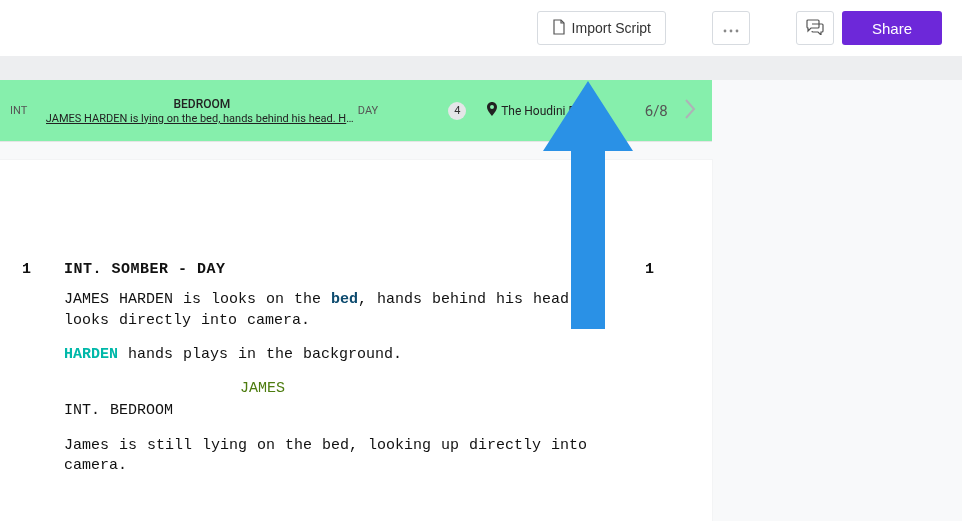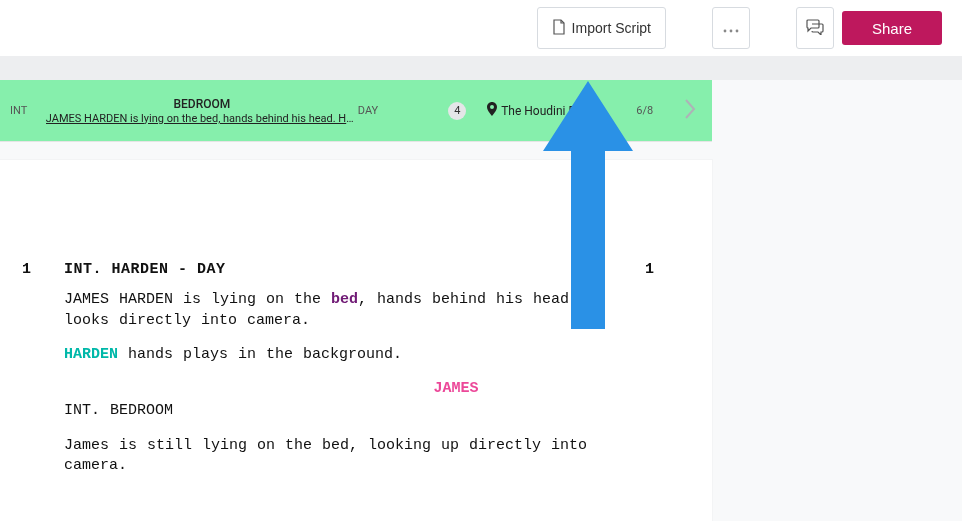--- a/index.html
+++ b/index.html
@@ -1,43 +1,43 @@
 <!DOCTYPE html>
 <html><head>
 <meta charset="utf-8">
 <style>
   * { margin: 0; padding: 0; box-sizing: border-box; }
   body { font-family: -apple-system, BlinkMacSystemFont, "Segoe UI", Roboto, Arial, sans-serif; background: #f8f9fa; width: 962px; height: 521px; overflow: hidden; position: relative; }
   .top-toolbar { height: 56px; background: #fff; display: flex; align-items: center; justify-content: flex-end; padding: 0 20px; gap: 8px; }
-  .tb-btn { height: 42px; border: 1px solid #d7dbe0; background: #fff; border-radius: 3px; display: inline-flex; align-items: center; justify-content: center; cursor: pointer; font-size: 14px; color: #333; margin-left: 38px; }
+  .tb-btn { height: 34px; border: 1px solid #d7dbe0; background: #fff; border-radius: 3px; display: inline-flex; align-items: center; justify-content: center; cursor: pointer; font-size: 14px; color: #333; margin-left: 38px; }
   .tb-import { padding: 0 14px; gap: 6px; }
   .tb-icon-only { width: 38px; }
-  .tb-share { background: #be185d; color: #fff; border: none; padding: 0 30px; height: 34px; font-size: 15px; border-radius: 3px; cursor: pointer; }
+  .tb-share { background: #6d28d9; color: #fff; border: none; padding: 0 30px; height: 34px; font-size: 15px; border-radius: 3px; cursor: pointer; }
   .gap-bar { height: 24px; background: #edeef0; }
   .scene-info-bar { height: 62px; background: #86efac; border-bottom: 1px solid #e5e5e5; display: flex; align-items: center; padding: 0 8px 0 8px; position: relative; width: 712px; }
   .si-int-ext { font-size: 11px; color: #555; width: 32px; padding-left: 2px; }
   .si-mid { flex: none; width: 318px; padding-left: 6px; }
   .si-setname { font-size: 12px; color: #222; font-weight: 500; text-align: center; }
   .si-desc { font-size: 11px; color: #222; text-decoration: underline; display: block; margin-top: 1px; cursor: pointer; white-space: nowrap; overflow: hidden; text-overflow: ellipsis; max-width: 310px; }
   .si-timeofday { font-size: 11px; color: #555; width: 70px; }
   .si-scene-num { width: 60px; display: flex; justify-content: center; }
   .si-scene-badge { background: #e4e6e8; color: #333; font-size: 11px; width: 18px; height: 18px; border-radius: 50%; display: flex; align-items: center; justify-content: center; }
   .si-location { display: flex; align-items: center; gap: 4px; font-size: 12px; color: #222; width: 150px; }
-  .si-page { font-size: 11px; color: #555; width: 40px; text-align: left; }
+  .si-page { font-size: 15px; color: #555; width: 40px; text-align: center; }
   .si-chevron { width: 28px; display: flex; justify-content: center; cursor: pointer; }
   .sheet-area { position: relative; padding-top: 18px; }
   .sheet { background: #fff; width: 712px; min-height: 800px; padding: 100px 40px 40px 18px; font-family: "Courier New", Courier, monospace; font-size: 15px; color: #111; line-height: 1.35; position: relative; box-shadow: 0 0 0 1px rgba(0,0,0,0.02); }
   .scene-num-l, .scene-num-r { position: absolute; top: 100px; font-weight: bold; }
   .scene-num-l { left: 22px; }
   .scene-num-r { right: 58px; }
   .slugline { font-weight: bold; margin-left: 46px; margin-bottom: 10px; letter-spacing: 0.5px; }
   .action { margin-left: 46px; margin-bottom: 14px; max-width: 560px; word-spacing: 1px; }
-  .character { color: #ec4899; font-weight: 700; margin-left: 222px; margin-bottom: 2px; text-align: center; }
+  .character { color: #4d7c0f; font-weight: 400; margin-left: 222px; margin-bottom: 2px; }
   .dialogue { margin-left: 142px; margin-bottom: 14px; max-width: 360px; }
-  .tag-prop { color: #701a75; font-weight: 600; }
+  .tag-prop { color: #0c4a6e; font-weight: 600; }
   .tag-sound { color: #00b8a9; font-weight: 600; }
   .big-arrow { position: absolute; left: 543px; top: 81px; z-index: 5; pointer-events: none; }
 </style>
 </head>
 <body>
 
 <div class="top-toolbar">
   <button class="tb-btn tb-import">
     <span>
       <svg width="14" height="16" viewBox="0 0 14 16" fill="none" stroke="#555" stroke-width="1.2">
@@ -97,24 +97,24 @@
         </svg>
     </span>
   </div>
 </div>
 
 <div class="sheet-area">
   <div class="sheet">
     <div class="scene-num-l">1</div>
     <div class="scene-num-r">1</div>
 
-    <div class="slugline">INT. HARDEN - DAY</div>
+    <div class="slugline">INT. SOMBER - DAY</div>
 
     <div class="action">
-      <span>JAMES HARDEN is lying on the </span><span class="tag-prop">bed</span><span>, hands behind his head. He looks directly into camera.</span>
+      <span>JAMES HARDEN is looks on the </span><span class="tag-prop">bed</span><span>, hands behind his head. He looks directly into camera.</span>
     </div>
 
 
     <div class="action">
       <span class="tag-sound">HARDEN</span><span> hands plays in the background.</span>
     </div>
 
     <div class="character">JAMES</div>
 
     <div class="action">INT. BEDROOM</div>

